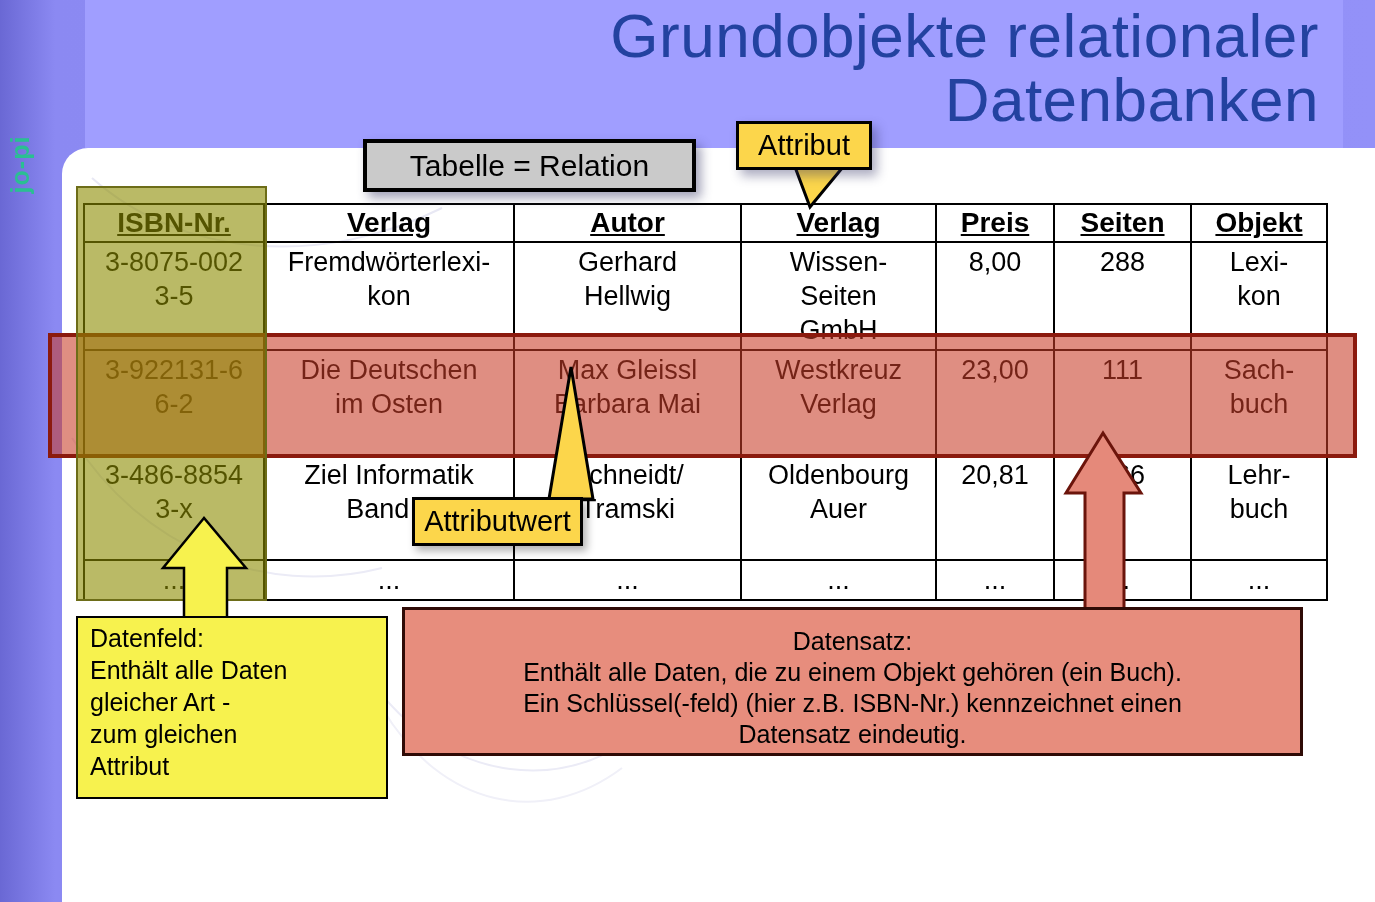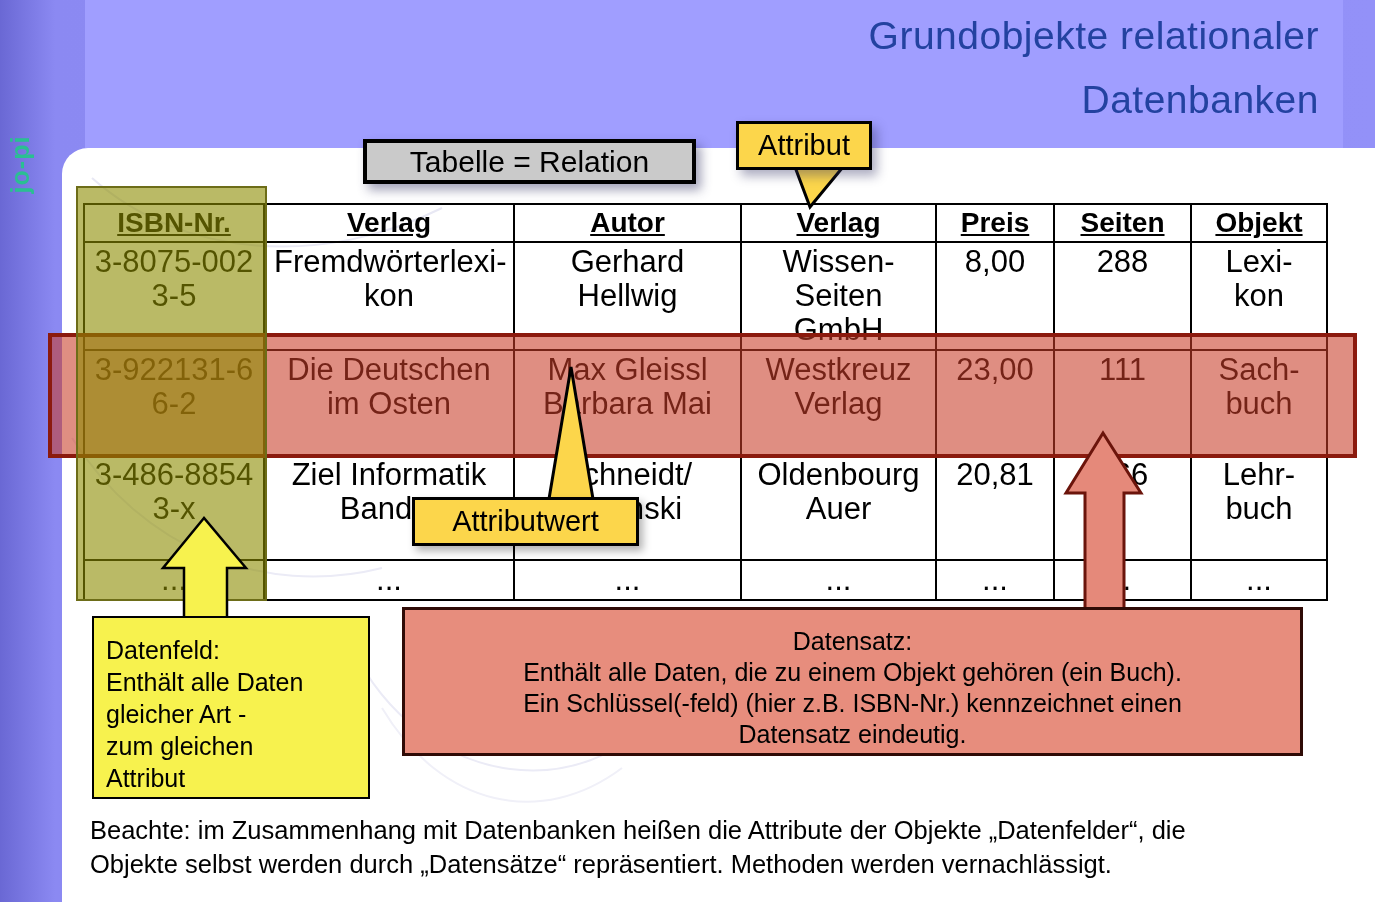--- a/index.html
+++ b/index.html
@@ -11,59 +11,59 @@
   }
   .band { position:absolute; left:85px; top:0; width:1258px; height:148px; background:#a09eff; }
   .content { position:absolute; left:62px; top:148px; width:1313px; height:754px; background:#ffffff; border-top-left-radius:26px; }
   .watermark { position:absolute; left:62px; top:148px; z-index:5; }
   .side-label {
     position:absolute; left:-26px; top:150px; width:92px; text-align:center;
     transform:rotate(-90deg); color:#2abf92; font-size:25px; font-weight:bold; letter-spacing:1px; z-index:6;
   }
   .title {
     position:absolute; top:4px; right:56px; margin:0; z-index:6;
-    text-align:right; font-size:39px; line-height:64px; font-weight:400;
+    text-align:right; font-size:62px; line-height:64px; font-weight:400;
     color:#2342a0; white-space:pre-line; letter-spacing:0.5px;
   }
   
   table.books { position:absolute; left:83px; top:203px; width:1243px; border-collapse:collapse; table-layout:fixed; z-index:10; }
   table.books th, table.books td { border:2px solid #000; padding:2px 9px; text-align:center; }
   table.books th { font-size:28px; font-weight:bold; vertical-align:middle; height:38px; }
   table.books th .u { text-decoration:underline; }
-  table.books td { font-size:31px; line-height:34px; vertical-align:top; white-space:pre-line; }
+  table.books td { font-size:27px; line-height:34px; vertical-align:top; white-space:pre-line; }
   tr.tall { height:105px; }
   tr.dots { height:38px; }
   td.num { text-align:right; }
   
   .row-highlight {
     position:absolute; left:48px; top:333px; width:1309px; height:125px;
     background:rgba(200,60,40,0.58); border:4px solid #8b1a0e; z-index:28;
   }
   .col-highlight {
     position:absolute; left:76px; top:186px; width:191px; height:415px;
     background:rgba(140,140,0,0.6); border:2px solid #6d6d18; z-index:30;
   }
   .arrows { position:absolute; left:0; top:0; z-index:40; pointer-events:none; }
   
   .box { position:absolute; display:flex; align-items:center; justify-content:center; z-index:50; }
   .box-gray {
-    left:363px; top:139px; width:333px; height:45px; background:#cacaca;
+    left:363px; top:139px; width:333px; height:53px; background:#cacaca;
     border:4px solid #000; font-size:30px; box-shadow:5px 6px 10px rgba(50,50,100,0.45);
   }
   .box-attribut {
     left:736px; top:121px; width:136px; height:49px; background:#fcd64b;
     border:3px solid #000; font-size:29px; box-shadow:5px 6px 10px rgba(50,50,100,0.4);
   }
   .box-attributwert {
-    left:412px; top:497px; width:227px; height:49px; background:#fcd64b;
+    left:412px; top:497px; width:171px; height:49px; background:#fcd64b;
     border:3px solid #000; font-size:29px; box-shadow:4px 5px 8px rgba(0,0,0,0.3);
   }
   .box-datenfeld {
-    left:92px; top:616px; width:278px; height:183px; background:#f7f24e;
-    border:2px solid #000; font-size:25px; line-height:32px; padding:16px 12px;
+    left:76px; top:616px; width:312px; height:183px; background:#f7f24e;
+    border:2px solid #000; font-size:25px; line-height:32px; padding:4px 12px;
     align-items:flex-start; justify-content:flex-start; white-space:pre-line;
   }
   .box-datensatz {
     left:402px; top:607px; width:901px; height:149px; background:#e78d7d;
     border:3px solid #2f0b06; font-size:25px; line-height:31px; text-align:center;
     white-space:pre-line; align-items:flex-start; padding-top:16px; justify-content:center;
   }
   .footer-note {
     position:absolute; left:90px; top:813px; width:1255px; z-index:10;
     font-size:25.5px; line-height:34px; color:#000; white-space:pre-line;
@@ -195,16 +195,14 @@
 Attribut</span>
   </div>
 
   <div class="box box-datensatz">
     <span>Datensatz:
 Enthält alle Daten, die zu einem Objekt gehören (ein Buch).
 Ein Schlüssel(-feld) (hier z.B. ISBN-Nr.) kennzeichnet einen
 Datensatz eindeutig.</span>
   </div>
 
-  <div class="footer-note">Beachte: im Zusammenhang mit Datenbanken heißen die Attribute der Objekte „Datenfelder“, die
-Objekte selbst werden durch „Datensätze“ repräsentiert. Methoden werden vernachlässigt.</div>
 
 </div>
 
 </body></html>

